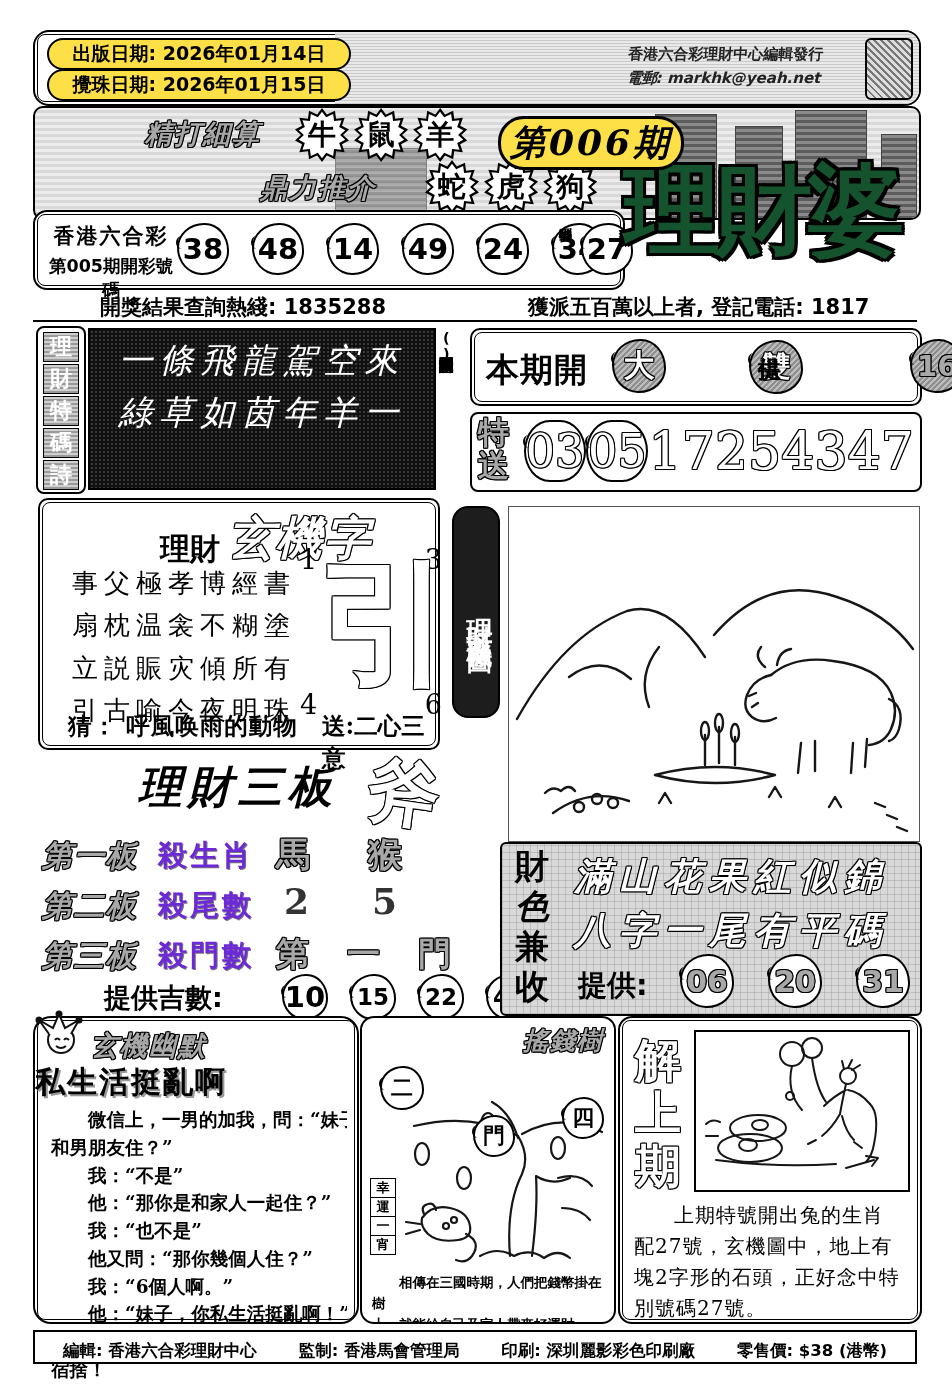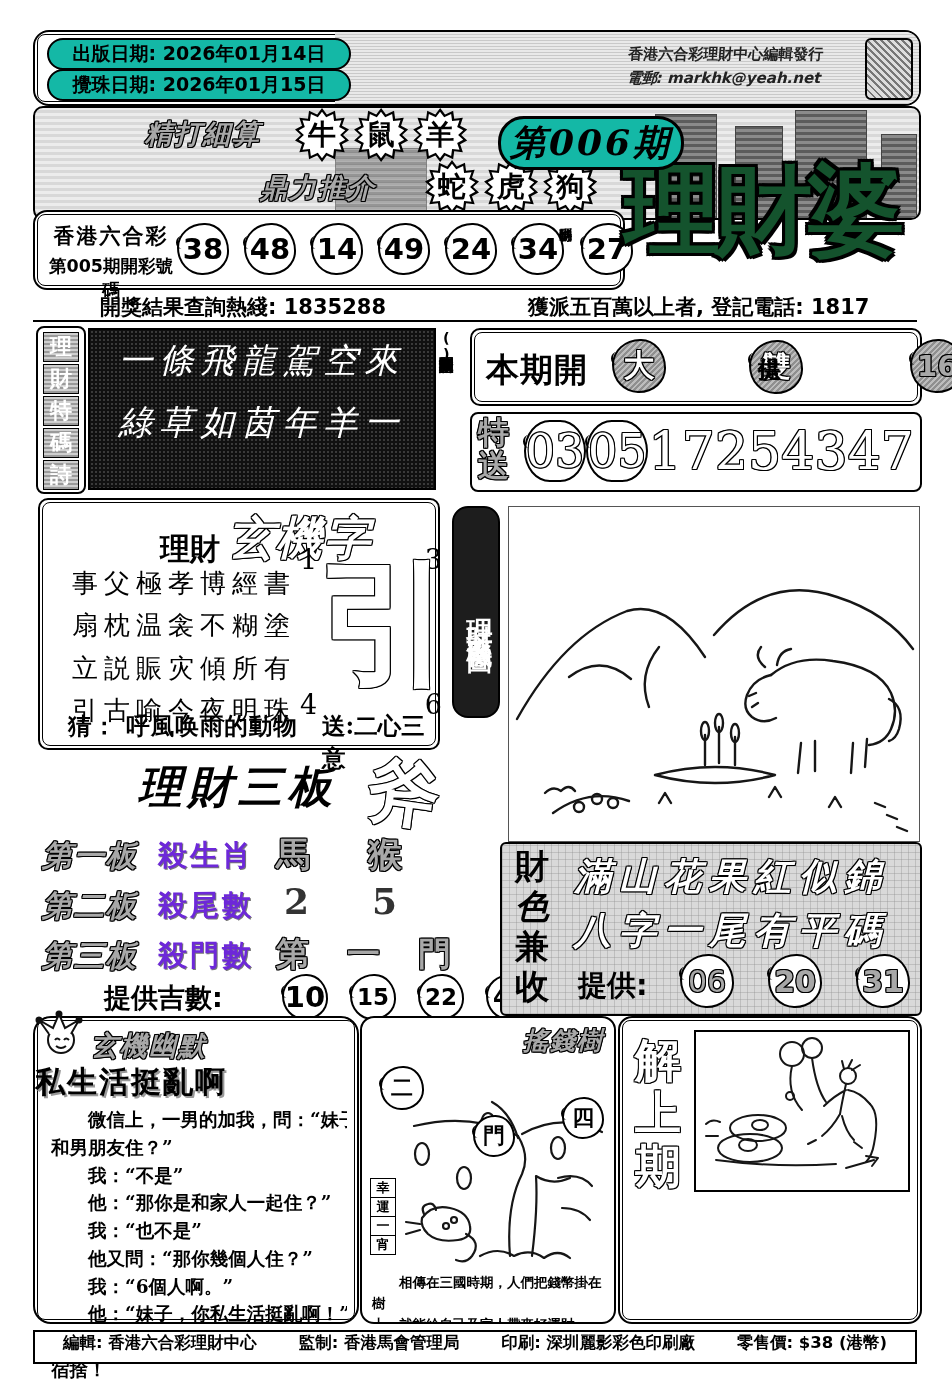--- a/index.html
+++ b/index.html
@@ -18,21 +18,21 @@
   
   .coin{display:inline-flex;align-items:center;justify-content:center;border:2px solid #000;
         border-radius:52% 46% 50% 48%/47% 53% 45% 52%;background:#fff;position:relative;box-sizing:border-box;}
   .coin::after{content:"";position:absolute;left:-3px;top:22%;width:9px;height:13px;border-left:2px solid #000;border-radius:50%;}
   .coin-dark{background:repeating-linear-gradient(135deg,#8f8f8f 0 2px,#bdbdbd 2px 4px);}
   .halftone{background:repeating-linear-gradient(0deg,#c9c9c9 0 1px,#e9e9e9 1px 3px);}
   .grid-tex{background:
       repeating-linear-gradient(0deg,rgba(140,140,140,.35) 0 1px,transparent 1px 7px),
       repeating-linear-gradient(90deg,rgba(140,140,140,.35) 0 1px,transparent 1px 7px),#d9d9d9;}
   .noise-black{background-image:radial-gradient(#3a3a3a 1px,transparent 1px);background-size:4px 4px;background-color:#101010;}
-  .pill{border:2px solid #000;border-radius:18px;background:#14b8a6;display:flex;align-items:center;justify-content:center;font-weight:bold;}
+  .pill{border:2px solid #000;border-radius:18px;background:#fde047;display:flex;align-items:center;justify-content:center;font-weight:bold;}
   
   .zchar{position:relative;width:46px;height:46px;display:inline-flex;align-items:center;justify-content:center;margin:0 4px;
     --star:polygon(50% 0%,59% 12%,74% 5%,76% 20%,92% 18%,87% 33%,100% 40%,89% 50%,100% 60%,87% 67%,92% 82%,76% 80%,74% 95%,59% 88%,50% 100%,41% 88%,26% 95%,24% 80%,8% 82%,13% 67%,0% 60%,11% 50%,0% 40%,13% 33%,8% 18%,24% 20%,26% 5%,41% 12%);}
   .zchar i{position:absolute;inset:-4px;background:#000;clip-path:var(--star);}
   .zchar em{position:absolute;inset:-4px;background:#fff;clip-path:var(--star);transform:scale(.86);}
   .zchar b{position:relative;z-index:1;font-size:28px;font-weight:900;font-style:normal;}
   .bldg{position:absolute;background:repeating-linear-gradient(0deg,#5c5c5c 0 3px,#8b8b8b 3px 6px);border:1px solid #444;}
   .vcell{display:block;width:34px;margin:2px auto;border:1px solid #000;text-align:center;font-size:22px;line-height:28px;font-weight:bold;
          background:repeating-linear-gradient(0deg,#9a9a9a 0 2px,#cfcfcf 2px 4px);}
   .joke-line{font-family:"DejaVu Serif",serif;font-size:18.5px;font-weight:bold;line-height:1.5;white-space:nowrap;}
@@ -107,21 +107,21 @@
     <span>第006期</span>
   </div>
 
   <div class="abs ol2" style="left:606px;top:148px;width:312px;font-size:96px;font-weight:900;letter-spacing:-4px;z-index:5;text-align:center;line-height:1.3;">理財婆</div>
 
   <div class="dbox" style="left:33px;top:210px;width:588px;height:76px;border-radius:14px;">
     <div class="abs" style="left:12px;top:10px;width:128px;text-align:center;">
       <div style="font-size:21px;font-weight:bold;letter-spacing:2px;">香港六合彩</div>
       <div style="font-size:17.5px;font-weight:900;margin-top:4px;">第005期開彩號碼</div>
     </div>
-    <div class="abs" style="left:142px;top:11px;display:flex;gap:15px;">
+    <div class="abs" style="left:142px;top:11px;display:flex;gap:23px;">
       <span class="coin" style="width:52px;height:52px;font-size:29px;font-weight:900;">38</span>
       <span class="coin" style="width:52px;height:52px;font-size:29px;font-weight:900;">48</span>
       <span class="coin" style="width:52px;height:52px;font-size:29px;font-weight:900;">14</span>
       <span class="coin" style="width:52px;height:52px;font-size:29px;font-weight:900;">49</span>
       <span class="coin" style="width:52px;height:52px;font-size:29px;font-weight:900;">24</span>
       <span class="coin" style="width:52px;height:52px;font-size:29px;font-weight:900;">34</span>
     </div>
     <div class="abs vtext" style="left:524px;top:6px;height:64px;font-size:13px;font-weight:900;line-height:1;">特別號碼</div>
     <div class="abs coin" style="left:546px;top:11px;width:52px;height:52px;font-size:29px;font-weight:900;">27</div>
   </div>
@@ -132,21 +132,21 @@
 
   <div class="abs" style="left:36px;top:326px;width:46px;height:162px;border:2px solid #000;border-radius:8px;background:#fff;padding-top:2px;">
     <span class="vcell ol" style="text-shadow:none;color:#fff;">理</span>
     <span class="vcell" style="color:#fff;">財</span>
     <span class="vcell" style="color:#fff;">特</span>
     <span class="vcell" style="color:#fff;">碼</span>
     <span class="vcell" style="color:#fff;">詩</span>
   </div>
   <div class="abs noise-black" style="left:88px;top:328px;width:344px;height:158px;border:2px solid #000;text-align:center;color:#fff;">
     <div class="serif" style="font-size:34px;font-style:italic;letter-spacing:7px;margin-top:8px;">一條飛龍駕空來</div>
-    <div class="serif" style="font-size:34px;font-style:italic;letter-spacing:7px;margin-top:16px;">綠草如茵年羊一</div>
+    <div class="serif" style="font-size:34px;font-style:italic;letter-spacing:7px;margin-top:6px;">綠草如茵年羊一</div>
   </div>
   <div class="abs vtext" style="left:438px;top:330px;height:156px;font-size:14.5px;font-weight:900;line-height:1.05;">(請刮開塗層觀閱)</div>
 
   <div class="dbox" style="left:470px;top:328px;width:448px;height:74px;border-radius:10px;">
     <div class="abs" style="left:14px;top:18px;font-size:33px;font-weight:900;letter-spacing:1px;">本期開</div>
     <div class="abs coin coin-dark" style="left:140px;top:9px;width:54px;height:54px;">
       <span class="ol" style="font-size:31px;font-weight:900;">大</span>
     </div>
     <div class="abs coin coin-dark" style="left:218px;top:9px;width:54px;height:54px;">
       <span class="ol" style="font-size:29px;font-weight:900;">雙</span>
@@ -262,21 +262,21 @@
     <div class="abs serif" style="left:10px;top:2px;width:40px;text-align:center;font-weight:900;line-height:1.18;font-size:34px;">
       <div>財</div>
       <div style="font-style:italic;">色</div>
       <div>兼</div>
       <div>收</div>
     </div>
     <div class="abs ol serif" style="left:72px;top:8px;font-size:37px;font-weight:900;font-style:italic;letter-spacing:8px;white-space:nowrap;">滿山花果紅似錦</div>
     <div class="abs ol serif" style="left:72px;top:62px;font-size:37px;font-weight:900;font-style:italic;letter-spacing:8px;white-space:nowrap;">八字一尾有平碼</div>
     <div class="abs" style="left:76px;top:122px;font-size:29px;font-weight:900;">提供:</div>
     <div class="abs" style="left:178px;top:110px;display:flex;gap:34px;">
-      <span class="coin olg" style="width:54px;height:54px;font-size:30px;font-weight:400;">06</span>
+      <span class="coin olg" style="width:54px;height:54px;font-size:30px;font-weight:700;">06</span>
       <span class="coin olg" style="width:54px;height:54px;font-size:30px;font-weight:900;">20</span>
       <span class="coin olg" style="width:54px;height:54px;font-size:30px;font-weight:900;">31</span>
     </div>
   </div>
 
   <div class="dbox" style="left:33px;top:1016px;width:322px;height:304px;border-radius:18px;">
     <svg class="abs" style="left:-4px;top:-8px;" width="56" height="52" viewBox="0 0 56 52">
       <g fill="none" stroke="#111" stroke-width="2">
         <circle cx="30" cy="30" r="13" fill="#fff"></circle>
         <path d="M18 24 L8 10 L22 18 L28 4 L34 18 L48 10 L40 24" fill="#fff"></path>
@@ -369,22 +369,23 @@
           <ellipse cx="62" cy="96" rx="28" ry="13"></ellipse>
           <ellipse cx="64" cy="93" rx="8" ry="5"></ellipse>
           <ellipse cx="54" cy="116" rx="32" ry="14"></ellipse>
           <ellipse cx="52" cy="113" rx="9" ry="6"></ellipse>
           <path d="M24 90 q-8 -4 -14 2 M22 104 l-12 0"></path>
           <path d="M20 128 q60 8 120 4"></path>
           <path d="M150 136 l28 -8 M170 124 l12 2 -6 8"></path>
         </g>
       </svg>
     </div>
-  </div>
-
-  <div class="abs" style="left:33px;top:1330px;width:884px;height:34px;border:2px solid #000;background:#fff;display:flex;align-items:flex-start;justify-content:space-between;padding:0 28px;box-sizing:border-box;font-size:16.5px;font-weight:900;">
+    <div class="abs serif" style="left:14px;top:182px;width:270px;font-size:20px;line-height:1.55;text-indent:2em;letter-spacing:1px;">上期特號開出兔的生肖配27號，玄機圖中，地上有塊2字形的石頭，正好念中特別號碼27號。</div>
+  </div>
+
+  <div class="abs" style="left:33px;top:1330px;width:884px;height:34px;border:2px solid #000;background:#fff;display:flex;align-items:flex-end;justify-content:space-between;padding:0 28px;box-sizing:border-box;font-size:16.5px;font-weight:900;">
     <span>編輯:  香港六合彩理財中心</span>
     <span>監制:  香港馬會管理局</span>
     <span>印刷:  深圳麗影彩色印刷廠</span>
     <span>零售價:  $38 (港幣)</span>
   </div>
 
 </div>
 
 </body></html>

